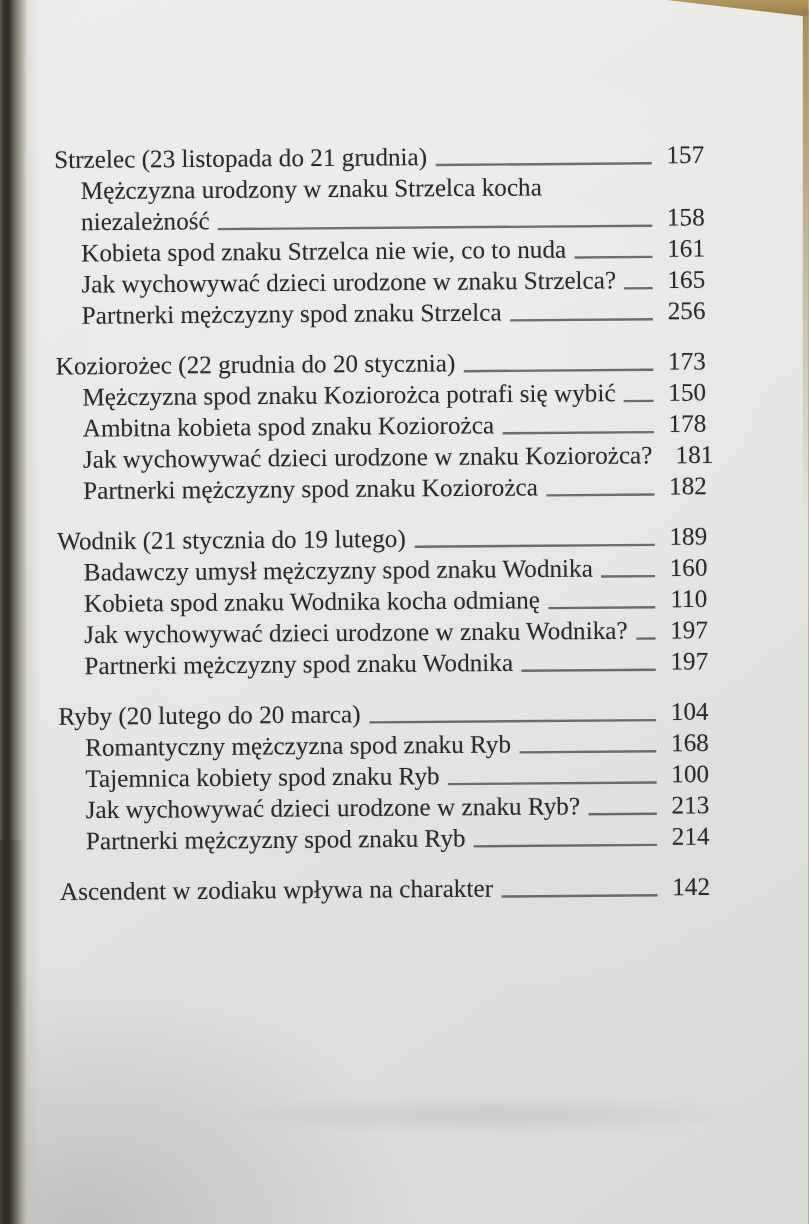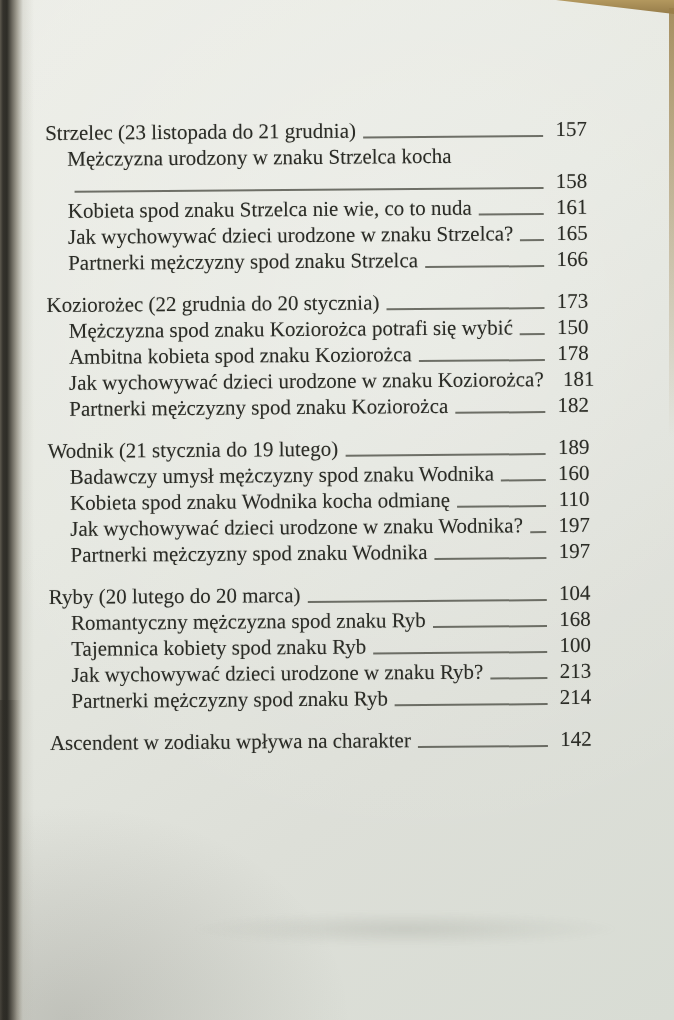--- a/index.html
+++ b/index.html
@@ -124,37 +124,38 @@
           <div class="toc-row">
             <span class="toc-text">Strzelec (23 listopada do 21 grudnia)</span>
             <span class="leader"></span>
             <span class="page-num">157</span>
           </div>
           <div class="toc-row indent">
             <span class="toc-text">Mężczyzna urodzony w znaku Strzelca kocha</span>
             <span class="leader hidden"></span>
           </div>
           <div class="toc-row indent">
+            <span class="toc-text">niezależność</span>
             <span class="leader"></span>
             <span class="page-num">158</span>
           </div>
           <div class="toc-row indent">
             <span class="toc-text">Kobieta spod znaku Strzelca nie wie, co to nuda</span>
             <span class="leader"></span>
             <span class="page-num">161</span>
           </div>
           <div class="toc-row indent">
             <span class="toc-text">Jak wychowywać dzieci urodzone w znaku Strzelca?</span>
             <span class="leader"></span>
             <span class="page-num">165</span>
           </div>
           <div class="toc-row indent">
             <span class="toc-text">Partnerki mężczyzny spod znaku Strzelca</span>
             <span class="leader"></span>
-            <span class="page-num">166</span>
+            <span class="page-num">256</span>
           </div>
         </div>
         <div class="toc-section">
           <div class="toc-row">
             <span class="toc-text">Koziorożec (22 grudnia do 20 stycznia)</span>
             <span class="leader"></span>
             <span class="page-num">173</span>
           </div>
           <div class="toc-row indent">
             <span class="toc-text">Mężczyzna spod znaku Koziorożca potrafi się wybić</span>

